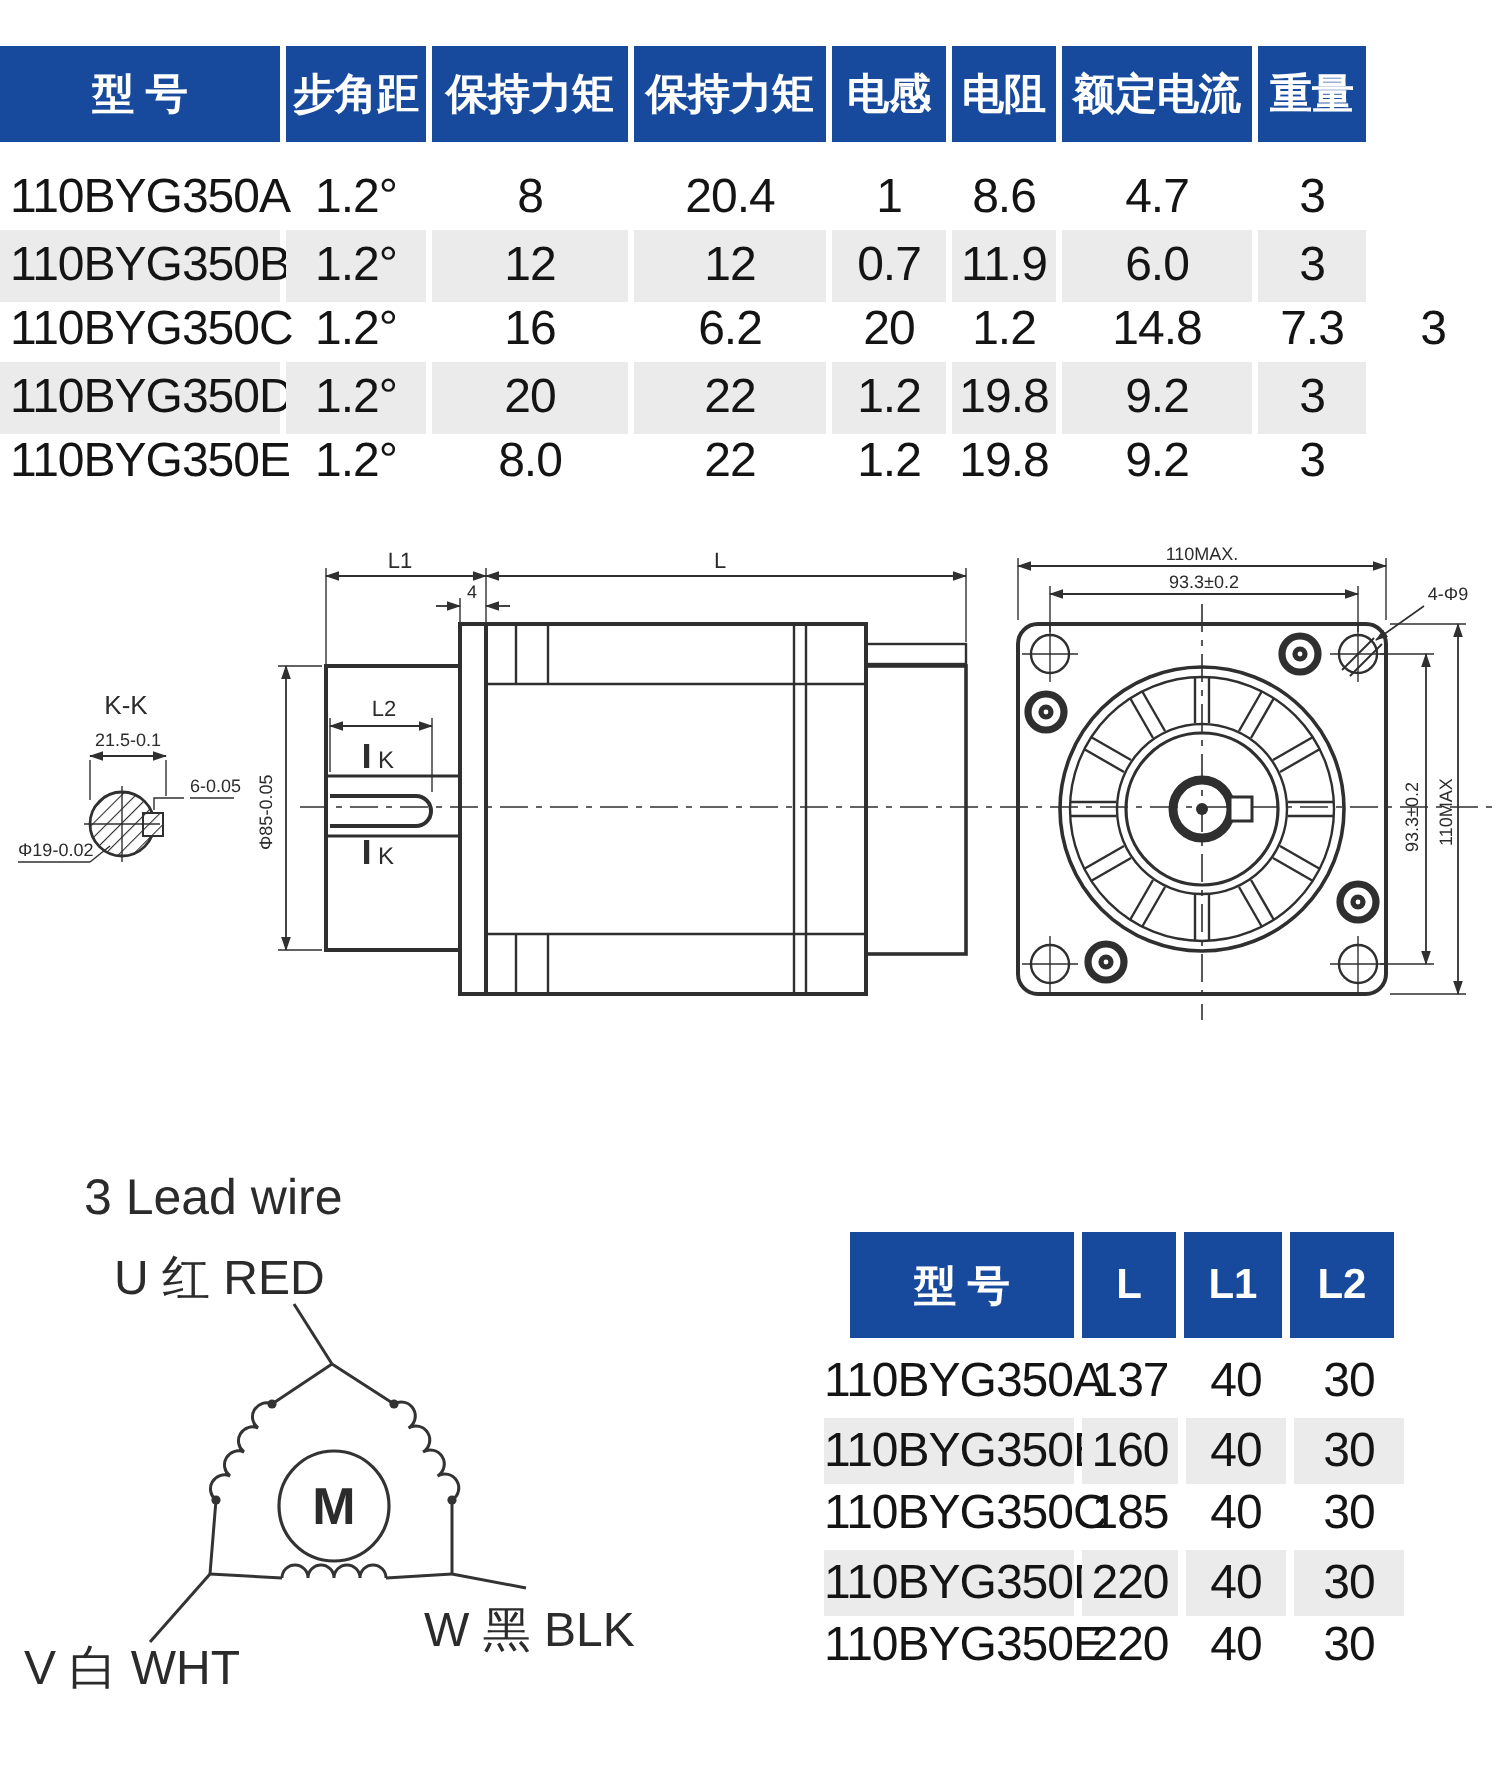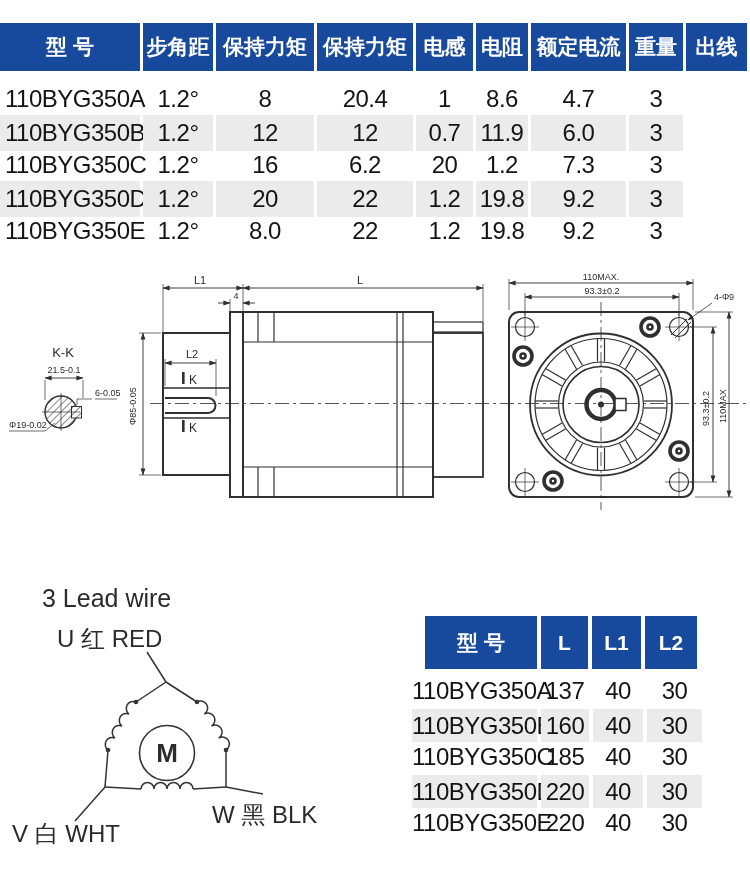--- a/index.html
+++ b/index.html
@@ -39,21 +39,20 @@
 <div class="spec">
   <div class="grid9 hrow">
     <div class="hcell">型 号</div>
     <div class="hcell">步角距</div>
     <div class="hcell">保持力矩</div>
     <div class="hcell">保持力矩</div>
     <div class="hcell">电感</div>
     <div class="hcell">电阻</div>
     <div class="hcell">额定电流</div>
     <div class="hcell">重量</div>
-    <div class="hcell">出线</div>
   </div>
   <div class="body">
     <div class="grid9 drow">
       <div class="dcell model">110BYG350A</div>
       <div class="dcell">1.2°</div>
       <div class="dcell">8</div>
       <div class="dcell">20.4</div>
       <div class="dcell">1</div>
       <div class="dcell">8.6</div>
       <div class="dcell">4.7</div>
@@ -69,20 +68,21 @@
       <div class="dcell">6.0</div>
       <div class="dcell">3</div>
     </div>
     <div class="grid9 drow">
       <div class="dcell model">110BYG350C</div>
       <div class="dcell">1.2°</div>
       <div class="dcell">16</div>
       <div class="dcell">6.2</div>
       <div class="dcell">20</div>
       <div class="dcell">1.2</div>
+      <div class="dcell">14.8</div>
       <div class="dcell">7.3</div>
       <div class="dcell">3</div>
     </div>
     <div class="grid9 drow alt">
       <div class="dcell model">110BYG350D</div>
       <div class="dcell">1.2°</div>
       <div class="dcell">20</div>
       <div class="dcell">22</div>
       <div class="dcell">1.2</div>
       <div class="dcell">19.8</div>

